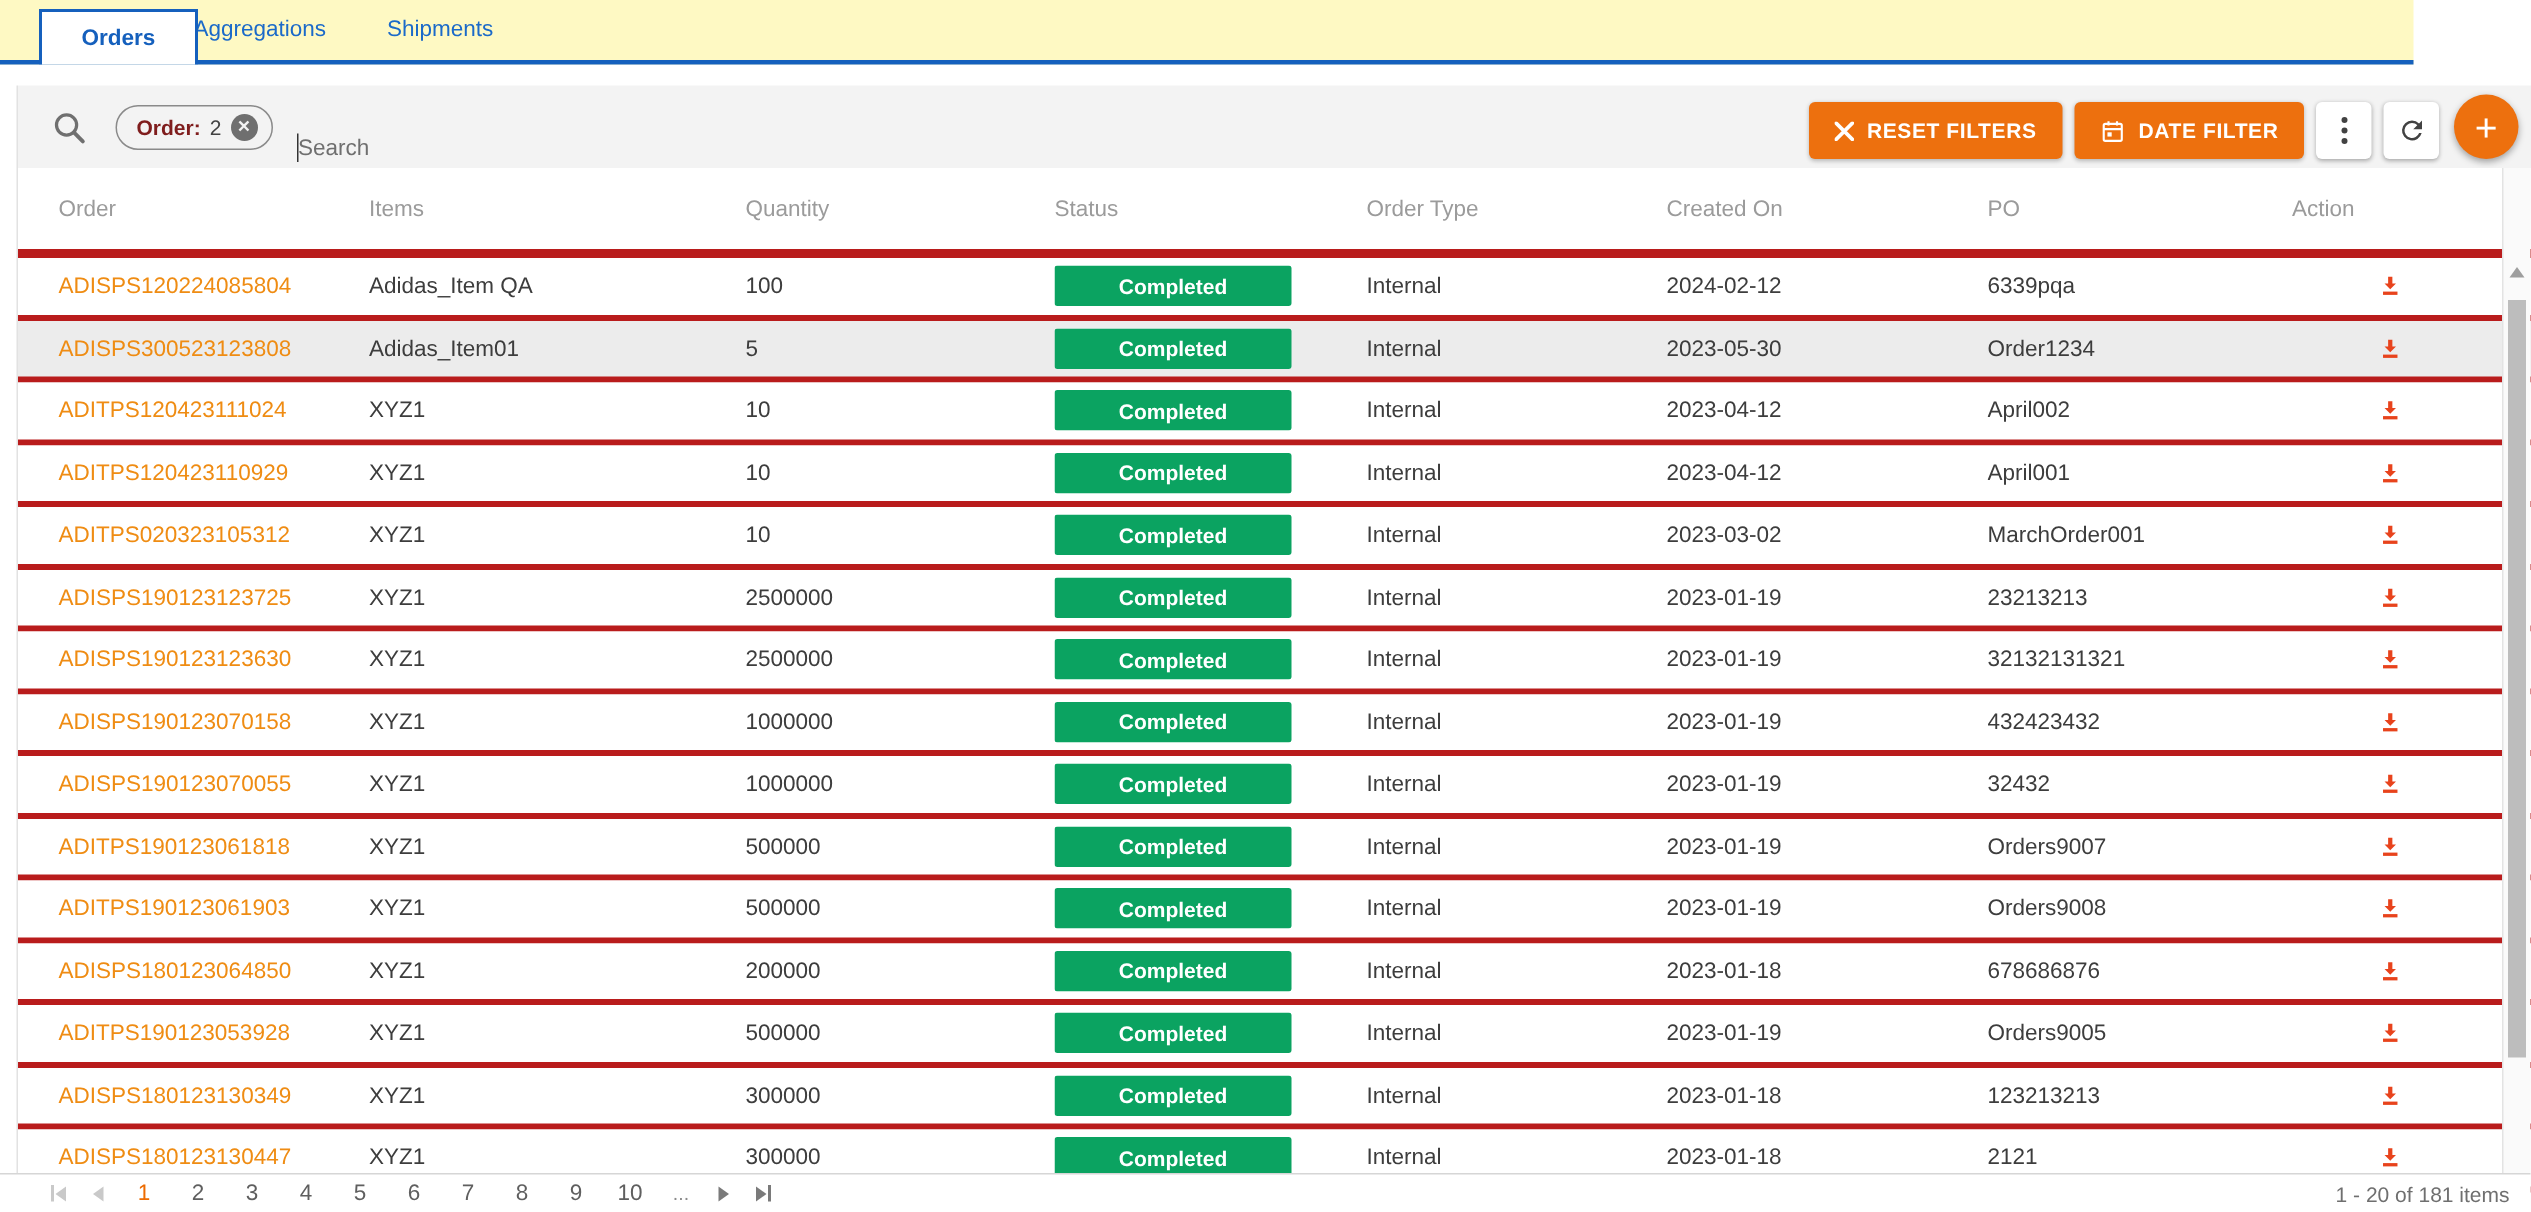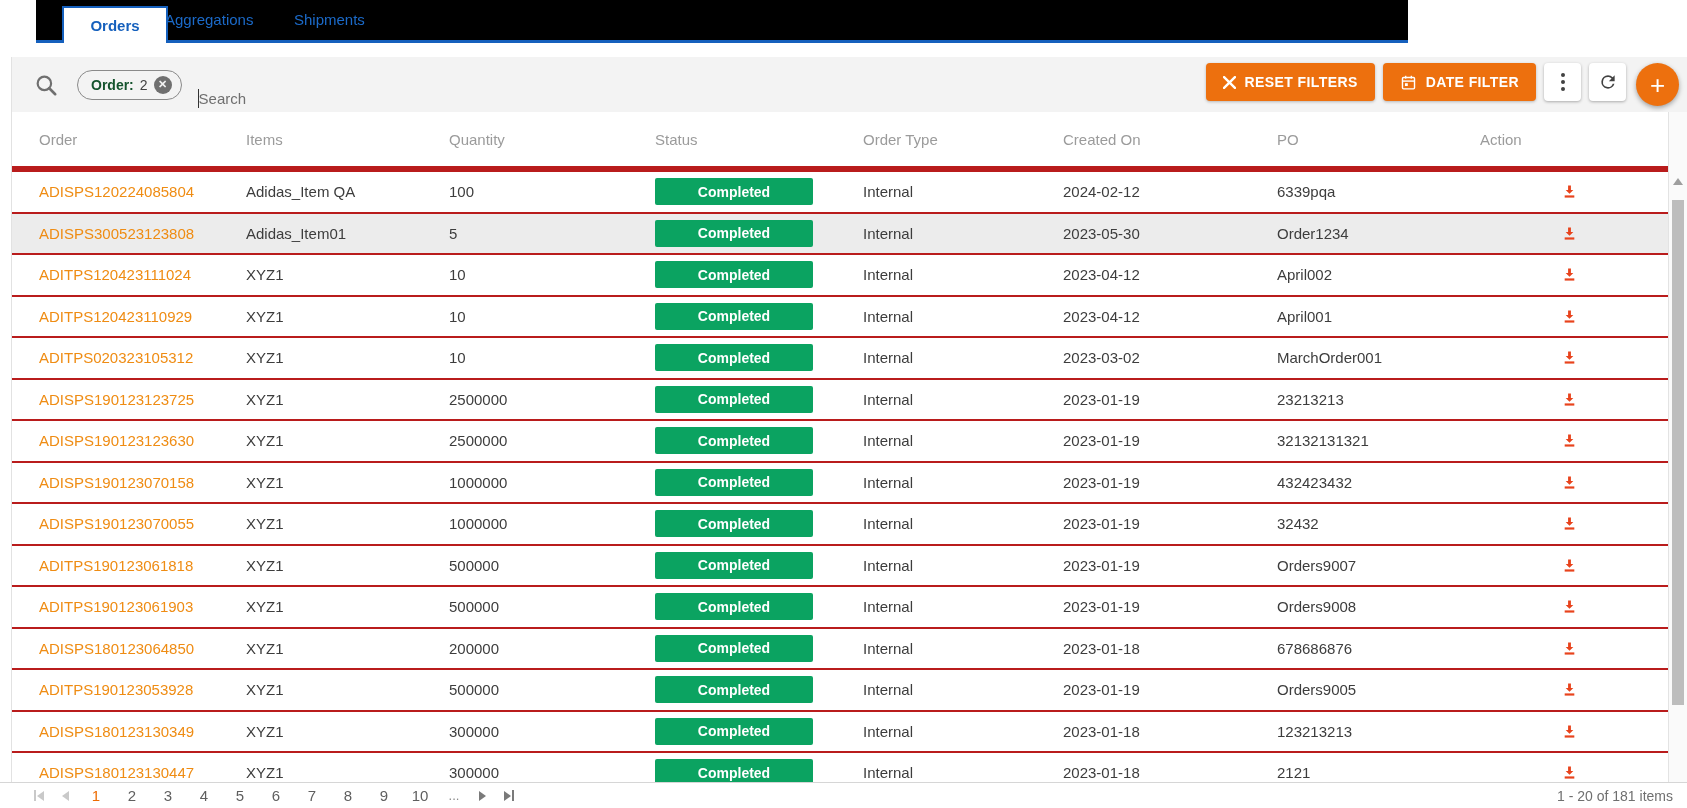--- a/index.html
+++ b/index.html
@@ -1,77 +1,77 @@
 <!DOCTYPE html>
 <html><head>
 <meta charset="utf-8">
 <style>
   * { margin:0; padding:0; box-sizing:border-box; }
   html,body { width:1687px; height:808px; overflow:hidden; background:#fff;
               font-family:"Liberation Sans", sans-serif; }
 
   
-  .tabbar { position:absolute; left:0; top:0; width:1372px; height:43px; background:#000000;margin-left:36px; }
+  .tabbar { position:absolute; left:0; top:0; width:1609px; height:43px; background:#fef9c3; }
   .tab-underline { position:absolute; left:0; bottom:0; width:100%; height:3px; background:#1560bd; z-index:1; }
   .tab { position:absolute; top:11px; font-size:15px; color:#1b6ac9; cursor:pointer; }
   .tab-active { position:absolute; left:26px; top:6px; width:106px; height:37px; z-index:2;
                 background:#fff; border:2px solid #1560bd; border-bottom:none;
                 display:flex; align-items:center; justify-content:center;
                 color:#1560bd; font-weight:bold; font-size:15px; }
   .tab-aggregations { left:129px; }
   .tab-shipments { left:258px; }
 
   
   .main { position:absolute; left:11px; top:57px; width:1676px; height:751px;
           border-left:1px solid #e2e2e2; }
 
   
   .toolbar { position:absolute; left:0; top:0; width:1676px; height:55px; background:#f3f3f3;
              display:flex; align-items:center; }
   .search-icon { margin-left:21px; flex:0 0 auto; display:flex; }
   .chip { margin-left:18px; height:30px; border:1px solid #8a8a8a; border-radius:16px;
           display:flex; align-items:center; padding:0 9px 0 13px; gap:6px; cursor:pointer; }
-  .chip-label { color:#14532d; font-weight:bold; font-size:14px; }
+  .chip-label { color:#7f1d1d; font-weight:bold; font-size:14px; }
   .chip-value { color:#424242; font-size:14px; }
   .chip-close { width:18px; height:18px; border-radius:50%; background:#6f6f6f; color:#f3f3f3;
                 display:flex; align-items:center; justify-content:center; font-size:11px; font-weight:bold;
                 cursor:pointer; }
   .searchbox { display:flex; align-items:center; margin-left:16px; flex:1 1 auto;margin-top:28px; }
   .caret { width:1px; height:19px; background:#333; animation: blink 1s step-end infinite; }
   @keyframes blink { 50% { opacity:0; } }
   .search-input { border:none; outline:none; background:transparent; font-size:15px; color:#424242;
                   width:100%; font-family:"Liberation Sans", sans-serif; }
   .search-input::placeholder { color:#6f6f6f; opacity:1; }
 
-  .toolbar-right { margin-left:auto; display:flex; align-items:flex-start; gap:8px; padding-right:9px; }
+  .toolbar-right { margin-left:auto; display:flex; align-items:flex-end; gap:8px; padding-right:9px; }
   .btn-orange { background:#ed700e; color:#fff; border:none; border-radius:4px; height:38px;
                 display:flex; align-items:center; gap:9px; padding:0 17px; font-size:14px;
                 font-weight:bold; letter-spacing:.4px; cursor:pointer;
                 box-shadow:0 1px 3px rgba(0,0,0,.25); font-family:"Liberation Sans", sans-serif; }
   .btn-white { background:#fff; border:none; border-radius:4px; width:37px; height:38px;
                display:flex; align-items:center; justify-content:center; cursor:pointer;
                box-shadow:0 1px 3px rgba(0,0,0,.3); }
   .kebab { display:flex; flex-direction:column; gap:3px; }
   .kebab i { width:4px; height:4px; border-radius:50%; background:#424242; }
   .fab { width:43px; height:43px; border-radius:50%; background:#ed700e; border:none; color:#fff;
          font-size:26px; line-height:1; cursor:pointer; box-shadow:0 2px 5px rgba(0,0,0,.35);
          display:flex; align-items:center; justify-content:center; margin-left:2px; }
 
   
   .thead { position:absolute; left:0; top:55px; width:1676px; height:60px;
            display:flex; align-items:center; border-bottom:6px solid #b91c1c; background:#fff; }
   .thead .cell { color:#9b9b9b; font-size:15px; }
   .tbody { position:absolute; left:0; top:115px; width:1676px; height:636px; overflow:hidden; }
-  .trow { display:flex; align-items:center; height:41.5px; border-bottom:2px solid #b91c1c;
+  .trow { display:flex; align-items:center; height:41.5px; border-bottom:4px solid #b91c1c;
           background:#fff; cursor:pointer; }
   .trow.highlighted { background:#ececec; }
   .cell { flex:0 0 auto; font-size:15px; color:#3d3d3d; white-space:nowrap; overflow:hidden; }
   .c1 { width:234px; padding-left:27px; }
   .c2 { width:203px; }
-  .c3 { width:206px; }
+  .c3 { width:206px;margin-left:48px; }
   .c4 { width:208px; }
   .c5 { width:200px; }
   .c6 { width:214px; }
   .c7 { width:203px; }
   .c8 { flex:1 1 auto; display:flex; justify-content:center; padding-right:30px;text-align:center; }
   .order-link { color:#ef8c13; cursor:pointer; }
   .badge { display:inline-flex; width:158px; height:27px; background:#0ba361; color:#fff;
            font-size:14px; font-weight:bold; align-items:center; justify-content:center;
            border-radius:2px; }
   .dl-btn { background:none; border:none; cursor:pointer; display:flex; padding:2px; }

